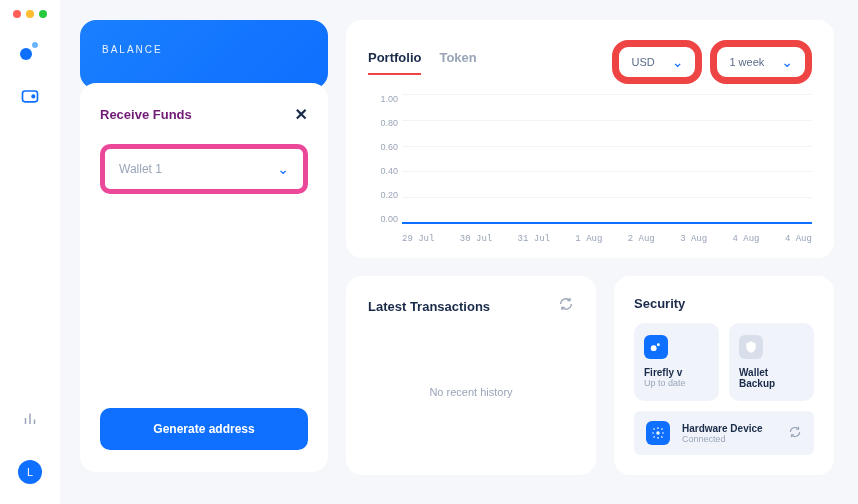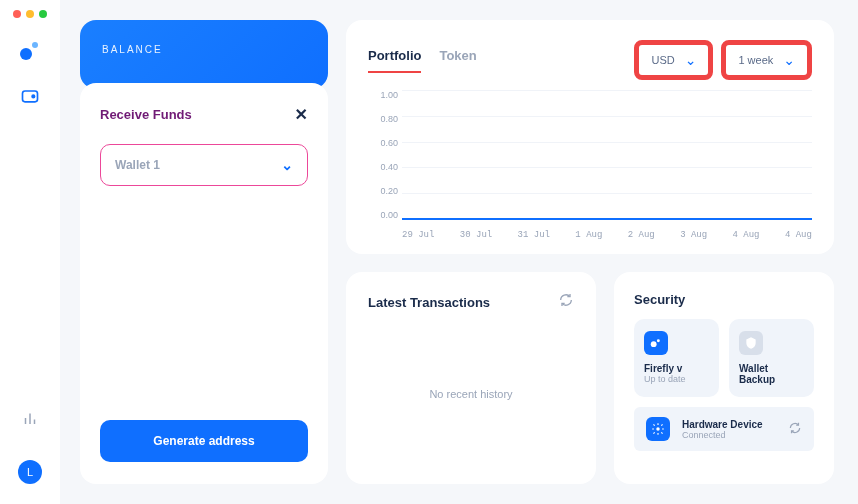--- a/index.html
+++ b/index.html
@@ -8,42 +8,42 @@
 .traffic-lights { display: flex; gap: 5px; margin-bottom: 20px; }
 .dot { width: 8px; height: 8px; border-radius: 50%; }
 .dot.red { background: #ff5f56; }
 .dot.yellow { background: #ffbd2e; }
 .dot.green { background: #27c93f; }
 .logo { width: 24px; height: 24px; margin-bottom: 20px; position: relative; }
 .nav-icon { width: 28px; height: 28px; display: flex; align-items: center; justify-content: center; border-radius: 6px; margin-bottom: 12px; cursor: pointer; }
 .nav-icon.active { color: #0f6fff; }
 .sidebar-bottom { margin-top: auto; margin-bottom: 20px; display: flex; flex-direction: column; align-items: center; gap: 16px; }
 .avatar { width: 24px; height: 24px; border-radius: 50%; background: #0f6fff; color: #fff; display: flex; align-items: center; justify-content: center; font-size: 11px; font-weight: 500; }
-.main { flex: 1; padding: 20px 24px 20px 20px; display: flex; gap: 18px; }
+.main { flex: 1; padding: 20px 24px 32px 20px; display: flex; gap: 18px; }
 .left-col { width: 248px; display: flex; flex-direction: column; }
 .balance-card { background: linear-gradient(135deg, #1a7fff, #0f6fff); border-radius: 16px; padding: 24px 22px 20px; color: #fff; }
 .balance-label { font-size: 10px; letter-spacing: 2px; opacity: 0.9; margin-bottom: 14px; }
 .balance-row { display: flex; justify-content: space-between; align-items: baseline; }
 .balance-amount { font-size: 26px; font-weight: 600; }
 .balance-fiat { font-size: 13px; opacity: 0.95; }
 .receive-card { background: #fff; border-radius: 16px; margin-top: -6px; padding: 22px 20px; flex: 1; display: flex; flex-direction: column; }
 .receive-header { display: flex; justify-content: space-between; align-items: center; margin-bottom: 20px; }
 .receive-title { font-size: 13px; font-weight: 700; color: #701a75; }
 .close-x { font-size: 16px; font-weight: 700; color: #1a2b4a; cursor: pointer; }
-.wallet-select { border: 1px solid #ec4899; border-radius: 10px; padding: 12px 14px; display: flex; justify-content: space-between; align-items: center; cursor: pointer; color: #9aa5b8; font-size: 12px; font-weight: bold; }
+.wallet-select { border: 5px solid #ec4899; border-radius: 10px; padding: 12px 14px; display: flex; justify-content: space-between; align-items: center; cursor: pointer; color: #9aa5b8; font-size: 12px; }
 .chevron { color: #0f6fff; font-size: 14px; }
 .generate-btn { margin-top: auto; background: #0f6fff; color: #fff; border: none; border-radius: 10px; padding: 14px; font-size: 12px; font-weight: 600; cursor: pointer; }
 .right-col { flex: 1; display: flex; flex-direction: column; gap: 18px; }
 .chart-card { background: #fff; border-radius: 16px; padding: 20px 22px 14px; }
 .chart-header { display: flex; justify-content: space-between; align-items: center; margin-bottom: 10px; }
 .tabs { display: flex; gap: 18px; }
 .tab { font-size: 13px; font-weight: 600; color: #9aa5b8; padding-bottom: 8px; cursor: pointer; }
 .tab.active { color: #1a2b4a; border-bottom: 2px solid #ef4444; }
 .filters { display: flex; gap: 8px; }
-.filter-btn { border: 5px solid #ef4444; border-radius: 8px; padding: 7px 12px; font-size: 11px; color: #5a6a88; background: #fff; cursor: pointer; display: flex; align-items: center; gap: 10px; }
+.filter-btn { border: 7px solid #ef4444; border-radius: 16px; padding: 7px 12px; font-size: 11px; color: #5a6a88; background: #fff; cursor: pointer; display: flex; align-items: center; gap: 17px; }
 .chart-area { position: relative; height: 150px; margin-top: 4px; }
 .y-axis { position: absolute; left: 0; top: 0; bottom: 20px; width: 30px; display: flex; flex-direction: column; justify-content: space-between; }
 .y-tick { font-size: 9px; color: #9aa5b8; text-align: right; }
 .grid-lines { position: absolute; left: 34px; right: 0; top: 0; bottom: 20px; display: flex; flex-direction: column; justify-content: space-between; }
 .grid-line { height: 1px; background: #f0f3f8; }
 .chart-line { position: absolute; left: 34px; right: 0; bottom: 20px; height: 2px; background: #0f6fff; }
 .x-axis { position: absolute; left: 34px; right: 0; bottom: 0; display: flex; justify-content: space-between; }
 .x-tick { font-size: 9px; color: #9aa5b8; font-family: Liberation Mono, monospace; }
 .bottom-row { display: flex; gap: 18px; flex: 1; }
 .tx-card { background: #fff; border-radius: 16px; padding: 20px 22px; flex: 1; display: flex; flex-direction: column; }

